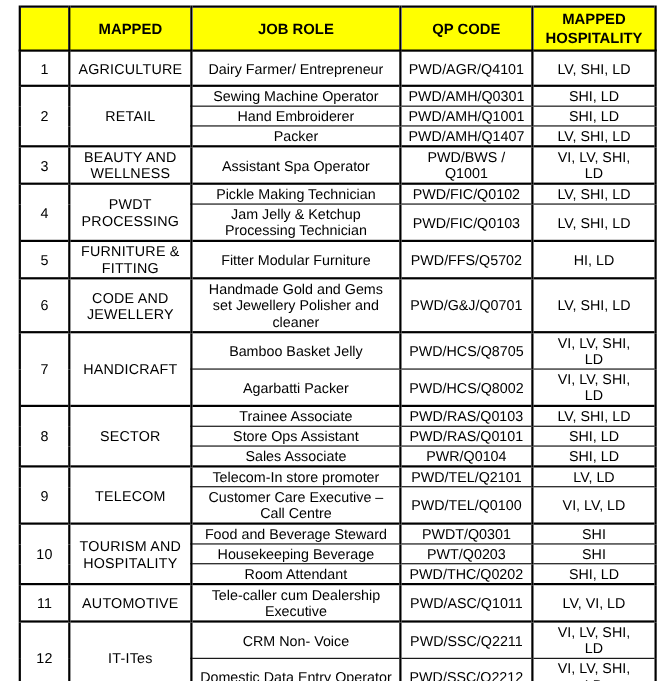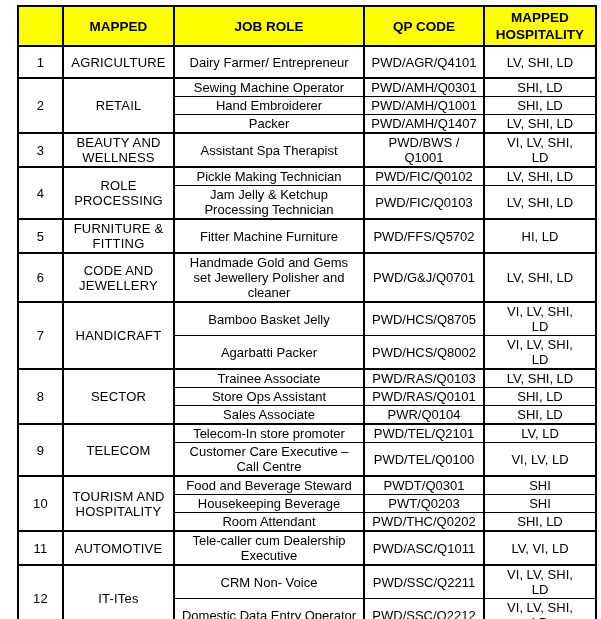--- a/index.html
+++ b/index.html
@@ -102,47 +102,47 @@
       <tr>
         <td>Packer</td>
         <td>PWD/AMH/Q1407</td>
         <td>LV, SHI, LD</td>
       </tr>
 
       <tr class="group">
         <td class="sno-cell">3</td>
         <td class="sector-cell">BEAUTY AND
 WELLNESS</td>
-        <td>Assistant Spa Therapist</td>
+        <td>Assistant Spa Operator</td>
         <td>PWD/BWS /
 Q1001</td>
         <td>VI, LV, SHI,
 LD</td>
       </tr>
 
       <tr class="group">
         <td class="sno-cell" rowspan="2">4</td>
-        <td class="sector-cell" rowspan="2">ROLE
+        <td class="sector-cell" rowspan="2">PWDT
 PROCESSING</td>
         <td>Pickle Making Technician</td>
         <td>PWD/FIC/Q0102</td>
         <td>LV, SHI, LD</td>
       </tr>
       <tr>
         <td>Jam Jelly &amp; Ketchup
 Processing Technician</td>
         <td>PWD/FIC/Q0103</td>
         <td>LV, SHI, LD</td>
       </tr>
 
       <tr class="group">
         <td class="sno-cell">5</td>
         <td class="sector-cell">FURNITURE &amp;
 FITTING</td>
-        <td>Fitter Machine Furniture</td>
+        <td>Fitter Modular Furniture</td>
         <td>PWD/FFS/Q5702</td>
         <td>HI, LD</td>
       </tr>
 
       <tr class="group">
         <td class="sno-cell">6</td>
         <td class="sector-cell">CODE AND
 JEWELLERY</td>
         <td>Handmade Gold and Gems
 set Jewellery Polisher and

